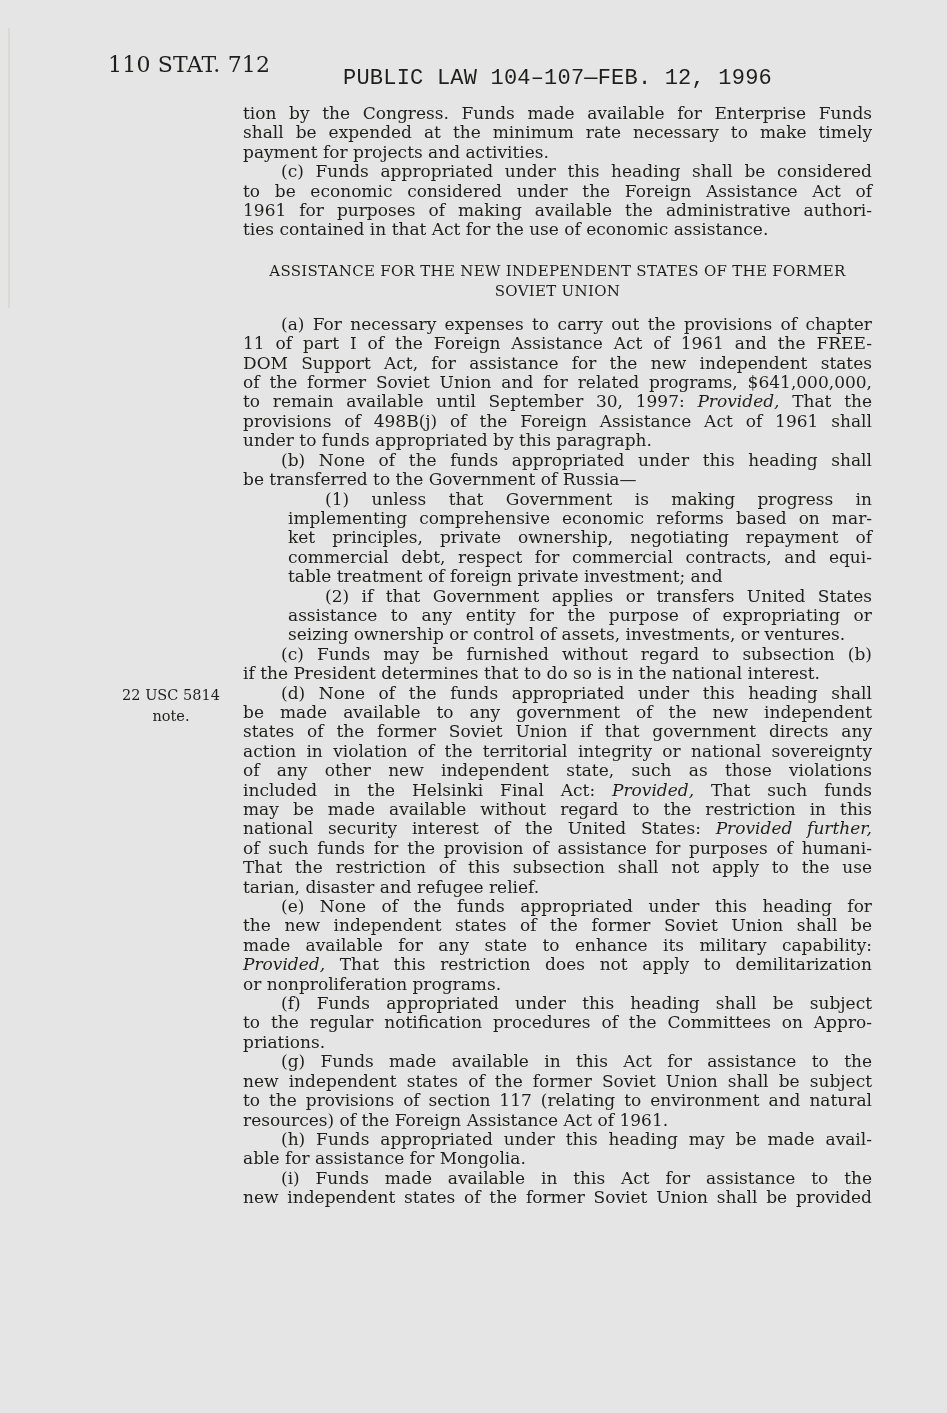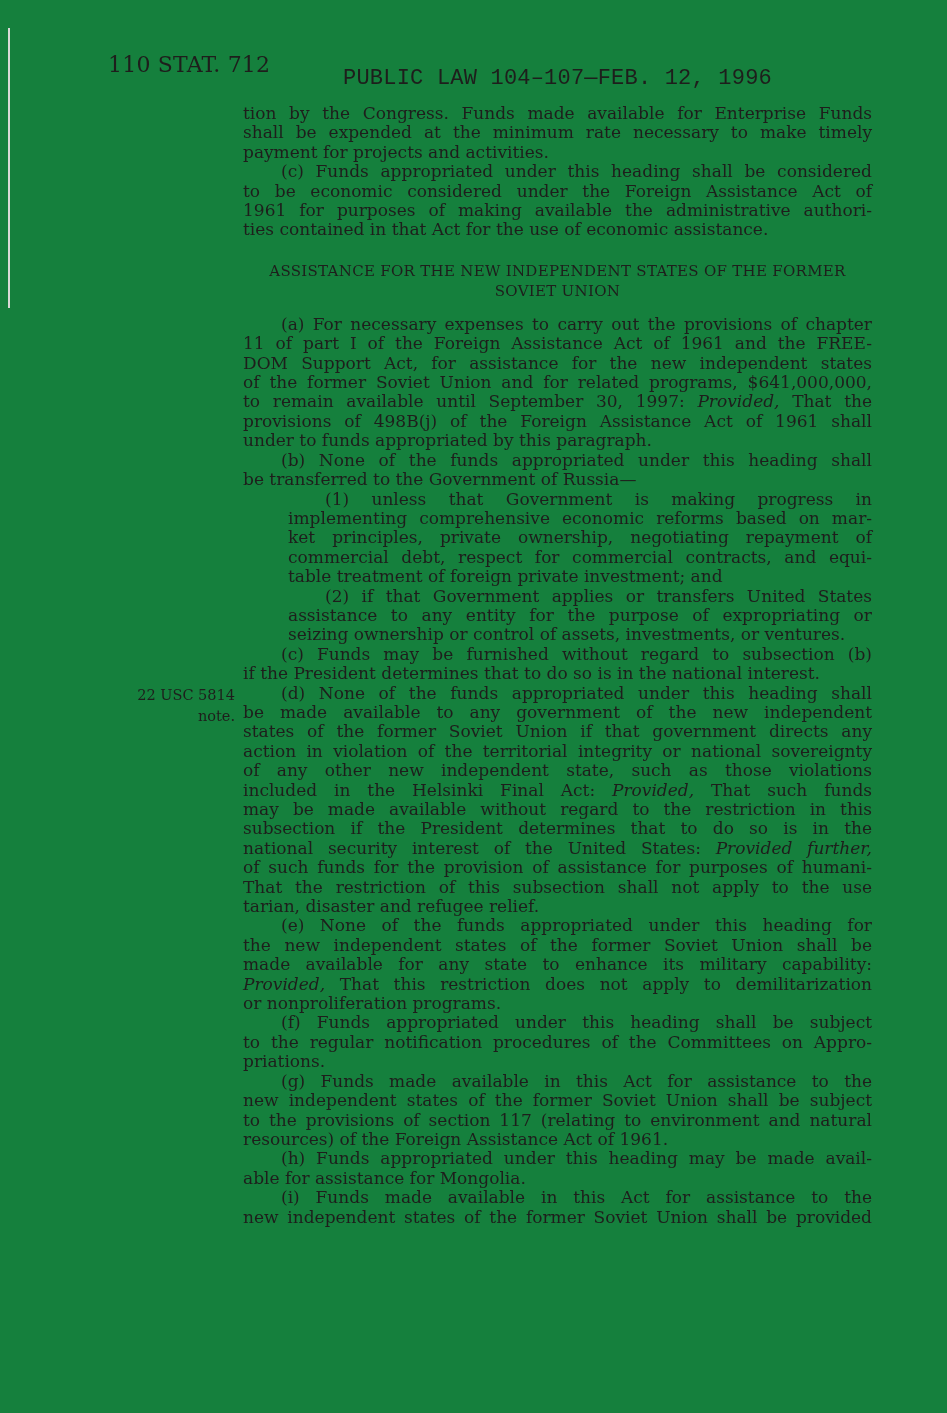--- a/index.html
+++ b/index.html
@@ -4,21 +4,21 @@
 <style>
   html, body {
     margin: 0;
     padding: 0;
     background: #ffffff;
   }
   .page {
     position: relative;
     width: 947px;
     height: 1413px;
-    background: #15803d;
+    background: #e5e5e5;
     font-family: "DejaVu Serif", "Liberation Serif", serif;
     color: #1e1e1c;
     overflow: hidden;
   }
   .scan-artifact {
     position: absolute;
     left: 8px;
     top: 28px;
     width: 2px;
     height: 280px;
@@ -73,21 +73,21 @@
     line-height: 20.5px;
     letter-spacing: 0.3px;
   }
   .margin-note {
     position: absolute;
     left: -136px;
     top: 1px;
     width: 128px;
     font-size: 14.5px;
     line-height: 21px;
-    text-align: right;
+    text-align: center;
   }
 </style>
 </head>
 <body>
 
 <div class="page">
   <div class="scan-artifact"></div>
   <div class="header-stat">110 STAT. 712</div>
   <div class="header-law">PUBLIC LAW 104–107—FEB. 12, 1996</div>
   <div class="column">
@@ -140,21 +140,20 @@
           <div class="note-line">22 USC 5814</div>
           <div class="note-line">note.</div>
         </div>
         <div class="line indent">(d) None of the funds appropriated under this heading shall</div>
         <div class="line">be made available to any government of the new independent</div>
         <div class="line">states of the former Soviet Union if that government directs any</div>
         <div class="line">action in violation of the territorial integrity or national sovereignty</div>
         <div class="line">of any other new independent state, such as those violations</div>
         <div class="line"><span>included in the Helsinki Final Act: </span><span class="it">Provided,</span><span> That such funds</span></div>
         <div class="line">may be made available without regard to the restriction in this</div>
-        <div class="line">subsection if the President determines that to do so is in the</div>
         <div class="line"><span>national security interest of the United States: </span><span class="it">Provided further,</span></div>
         <div class="line">of such funds for the provision of assistance for purposes of humani-</div>
         <div class="line">That the restriction of this subsection shall not apply to the use</div>
         <div class="line last">tarian, disaster and refugee relief.</div>
       </div>
       <div class="para">
         <div class="line indent">(e) None of the funds appropriated under this heading for</div>
         <div class="line">the new independent states of the former Soviet Union shall be</div>
         <div class="line">made available for any state to enhance its military capability:</div>
         <div class="line"><span class="it">Provided,</span><span> That this restriction does not apply to demilitarization</span></div>

